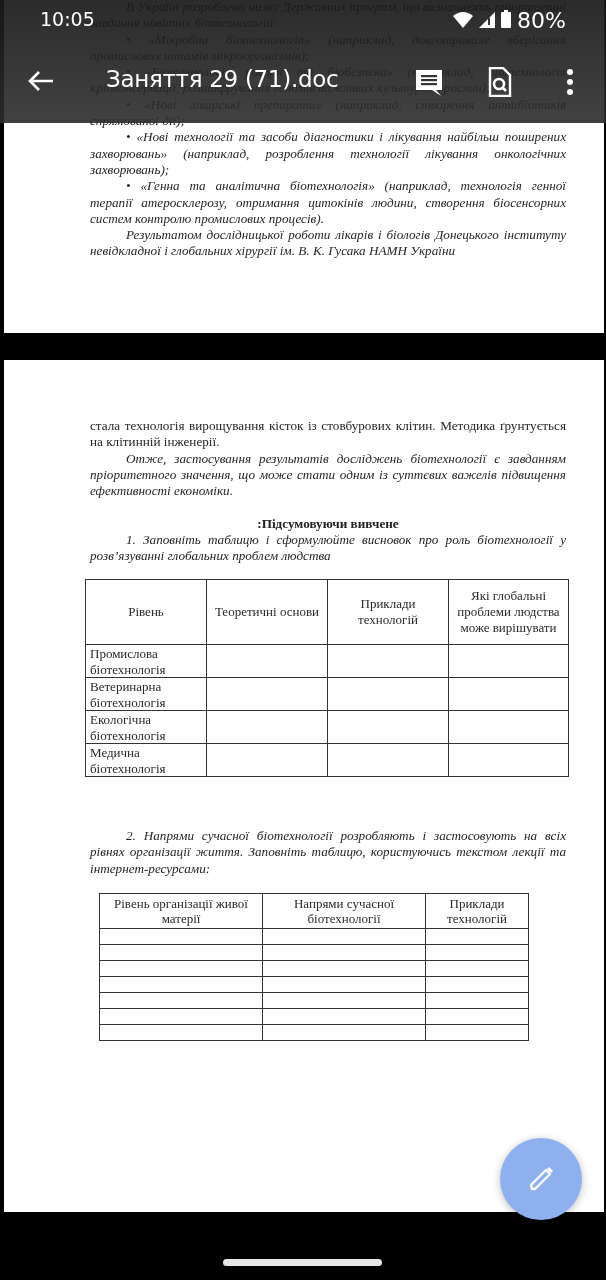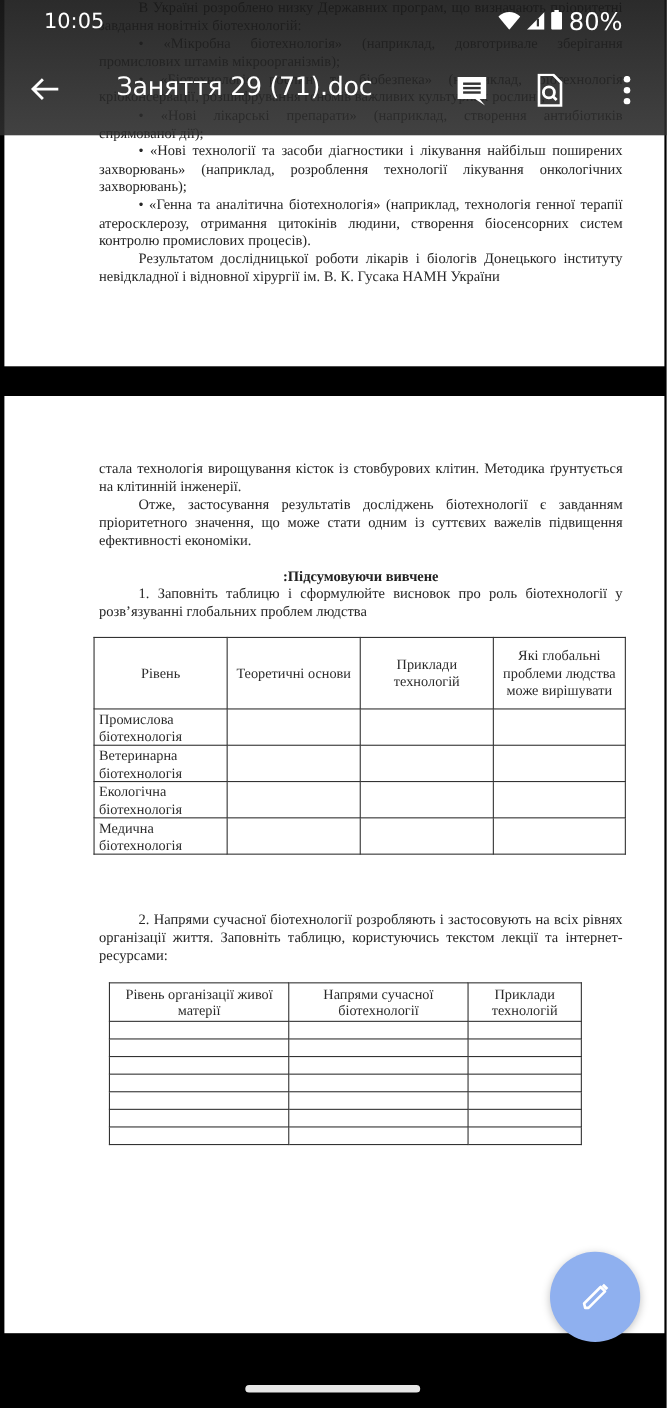--- a/index.html
+++ b/index.html
@@ -10,21 +10,21 @@
   .page {
     position: absolute; left: 4px; width: 600px; background: #fff;
     color: #222; overflow: hidden;
   }
   #page1 { top: 0; height: 333px; }
   #page2 { top: 360px; height: 852px; }
   .txt {
     position: absolute; left: 86px; width: 476px; font-size: 13.2px;
     line-height: 16.3px; text-align: justify; color: #262626;
   }
-  .ind { text-indent: 36px; }
+  .ind { text-indent: 36px; font-style: italic; }
   .p { margin: 0; }
 
   
   .topbar {
     position: absolute; left: 0; top: 0; width: 606px; height: 123px;
     background: linear-gradient(to bottom, rgba(25,25,25,0.92), rgba(45,45,45,0.90));
     z-index: 5;
   }
   .status-time {
     position: absolute; left: 40px; top: 8px; font-family: "DejaVu Sans", sans-serif;
@@ -65,21 +65,21 @@
 <body>
 
 <div class="page" id="page1">
   <div class="txt" style="top:-1px;">
     <p class="p ind">В Україні розроблено низку Державних програм, що визначають пріоритетні завдання новітніх біотехнологій:</p>
     <p class="p ind">• «Мікробна біотехнологія» (наприклад, довготривале зберігання промислових штамів мікроорганізмів);</p>
     <p class="p ind">• «Біотехнологія рослин та біобезпека» (наприклад, біотехнологія кріоконсервації, розшифрування геномів важливих культурних рослин);</p>
     <p class="p ind">• «Нові лікарські препарати» (наприклад, створення антибіотиків спрямованої дії);</p>
     <p class="p ind">• «Нові технології та засоби діагностики і лікування найбільш поширених захворювань» (наприклад, розроблення технології лікування онкологічних захворювань);</p>
     <p class="p ind">• «Генна та аналітична біотехнологія» (наприклад, технологія генної терапії атеросклерозу, отримання цитокінів людини, створення біосенсорних систем контролю промислових процесів).</p>
-    <p class="p ind">Результатом дослідницької роботи лікарів і біологів Донецького інституту невідкладної і відновної хірургії ім. В. К. Гусака НАМН України</p>
+    <p class="p ind">Результатом дослідницької роботи лікарів і біологів Донецького інституту невідкладної і глобальних хірургії ім. В. К. Гусака НАМН України</p>
   </div>
 </div>
 
 <div class="page" id="page2">
   <div class="txt" style="top:58px;">
     <p class="p">стала технологія вирощування кісток із стовбурових клітин. Методика ґрунтується на клітинній інженерії.</p>
     <p class="p ind">Отже, застосування результатів досліджень біотехнології є завданням пріоритетного значення, що може стати одним із суттєвих важелів підвищення ефективності економіки.</p>
   </div>
   <div class="heading-bold" style="top:156px;">:Підсумовуючи вивчене</div>
   <div class="txt ind" style="top:172px;">1. Заповніть таблицю і сформулюйте висновок про роль біотехнології у розв’язуванні глобальних проблем людства</div>

